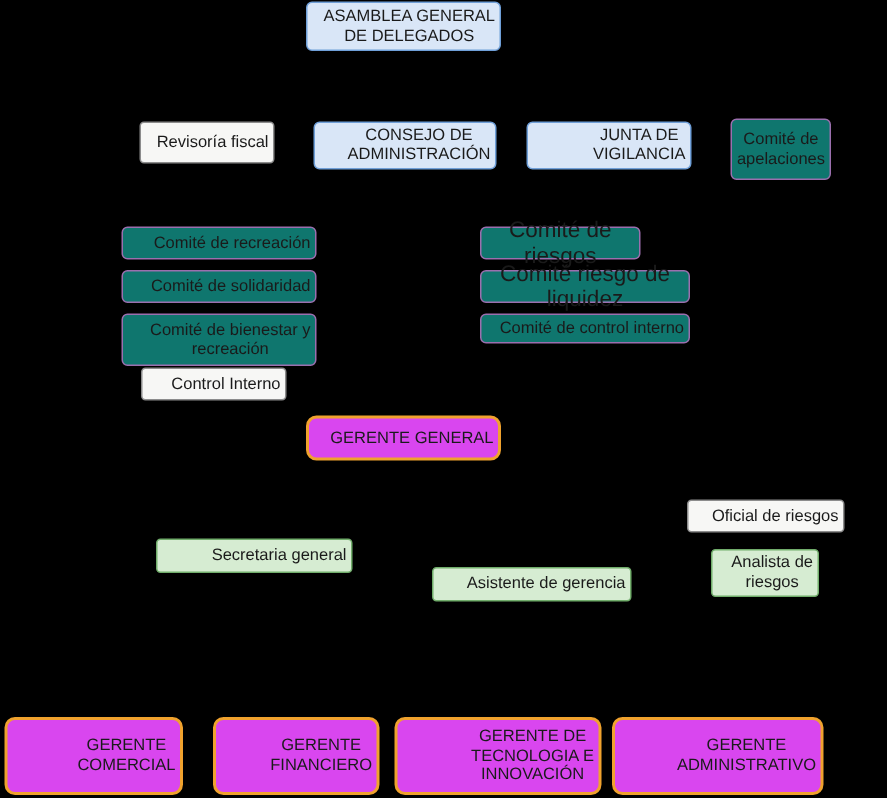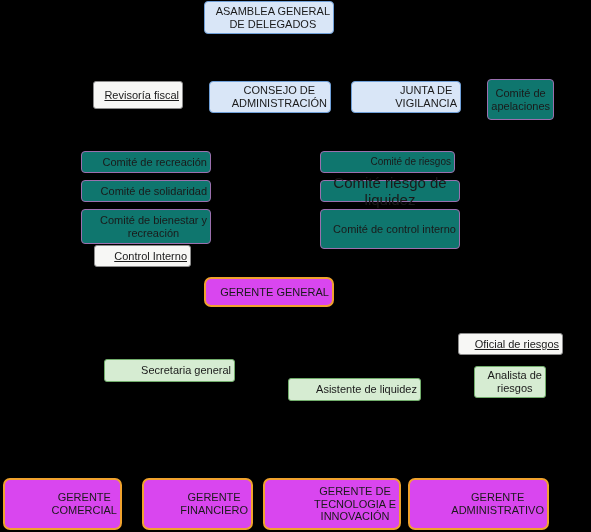--- a/index.html
+++ b/index.html
@@ -38,21 +38,20 @@
   
   .t-blue {
     background: #d9e6f7;
     border-color: #6f9fd8;
     border-radius: 4px;
   }
   .t-gray {
     background: #f7f7f5;
     border-color: #8c8c8c;
     border-radius: 3px;
-    text-decoration: underline;
   }
   .t-purple {
     background: #0f766e;
     border-color: #9b6fae;
     border-radius: 4px;
   }
   .t-orange {
     background: #d946ef;
     border-color: #f0a22e;
     border-radius: 7px;
@@ -83,54 +82,54 @@
       <span class="lbl">JUNTA DE
 VIGILANCIA</span>
     </div>
     <div class="node t-purple" style="left: 487px; top: 79px; width: 67px; height: 41px; font-size: 11px;">
       <span class="lbl">Comité de
 apelaciones</span>
     </div>
     <div class="node t-purple" style="left: 81px; top: 151px; width: 130px; height: 22px; font-size: 11px;">
       <span class="lbl">Comité de recreación</span>
     </div>
-    <div class="node t-purple" style="left: 320px; top: 151px; width: 135px; height: 22px; font-size: 10px;">
+    <div class="node t-purple" style="left: 320px; top: 151px; width: 107px; height: 22px; font-size: 15px;">
       <span class="lbl">Comité de riesgos</span>
     </div>
     <div class="node t-purple" style="left: 81px; top: 180px; width: 130px; height: 22px; font-size: 11px;">
       <span class="lbl">Comité de solidaridad</span>
     </div>
     <div class="node t-purple" style="left: 320px; top: 180px; width: 140px; height: 22px; font-size: 15px;">
       <span class="lbl">Comité riesgo de liquidez</span>
     </div>
     <div class="node t-purple" style="left: 81px; top: 209px; width: 130px; height: 35px; font-size: 11px;">
       <span class="lbl">Comité de bienestar y
 recreación</span>
     </div>
-    <div class="node t-purple" style="left: 320px; top: 209px; width: 140px; height: 40px; font-size: 11px;">
+    <div class="node t-purple" style="left: 320px; top: 209px; width: 140px; height: 20px; font-size: 11px;">
       <span class="lbl">Comité de control interno</span>
     </div>
     <div class="node t-gray" style="left: 94px; top: 245px; width: 97px; height: 22px; font-size: 11px;">
       <span class="lbl">Control Interno</span>
     </div>
     <div class="node t-orange" style="left: 204px; top: 277px; width: 130px; height: 30px; font-size: 11px;">
       <span class="lbl">GERENTE GENERAL</span>
     </div>
     <div class="node t-gray" style="left: 458px; top: 333px; width: 105px; height: 22px; font-size: 11px;">
       <span class="lbl">Oficial de riesgos</span>
     </div>
     <div class="node t-green" style="left: 104px; top: 359px; width: 131px; height: 23px; font-size: 11px;">
       <span class="lbl">Secretaria general</span>
     </div>
     <div class="node t-green" style="left: 474px; top: 366px; width: 72px; height: 32px; font-size: 11px;">
       <span class="lbl">Analista de
 riesgos</span>
     </div>
     <div class="node t-green" style="left: 288px; top: 378px; width: 133px; height: 23px; font-size: 11px;">
-      <span class="lbl">Asistente de liquidez</span>
+      <span class="lbl">Asistente de gerencia</span>
     </div>
     <div class="node t-orange" style="left: 3px; top: 478px; width: 119px; height: 52px; font-size: 11px;">
       <span class="lbl">GERENTE
 COMERCIAL</span>
     </div>
     <div class="node t-orange" style="left: 142px; top: 478px; width: 111px; height: 52px; font-size: 11px;">
       <span class="lbl">GERENTE
 FINANCIERO</span>
     </div>
     <div class="node t-orange" style="left: 263px; top: 478px; width: 138px; height: 52px; font-size: 11px;">

